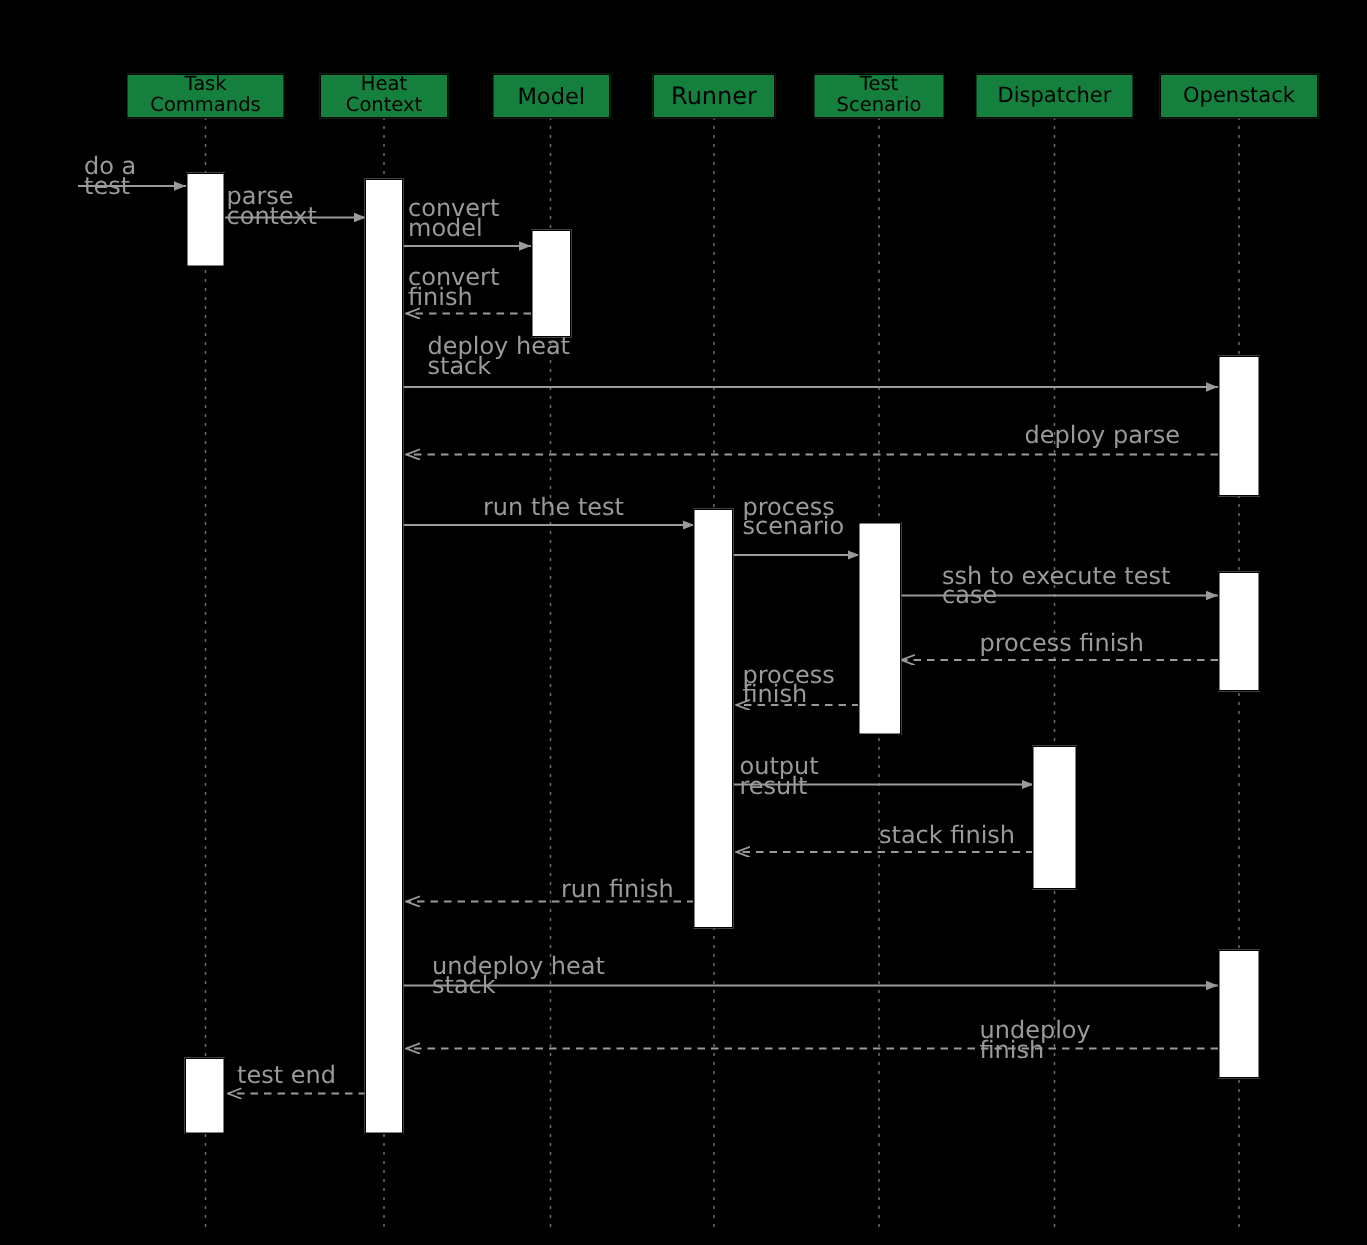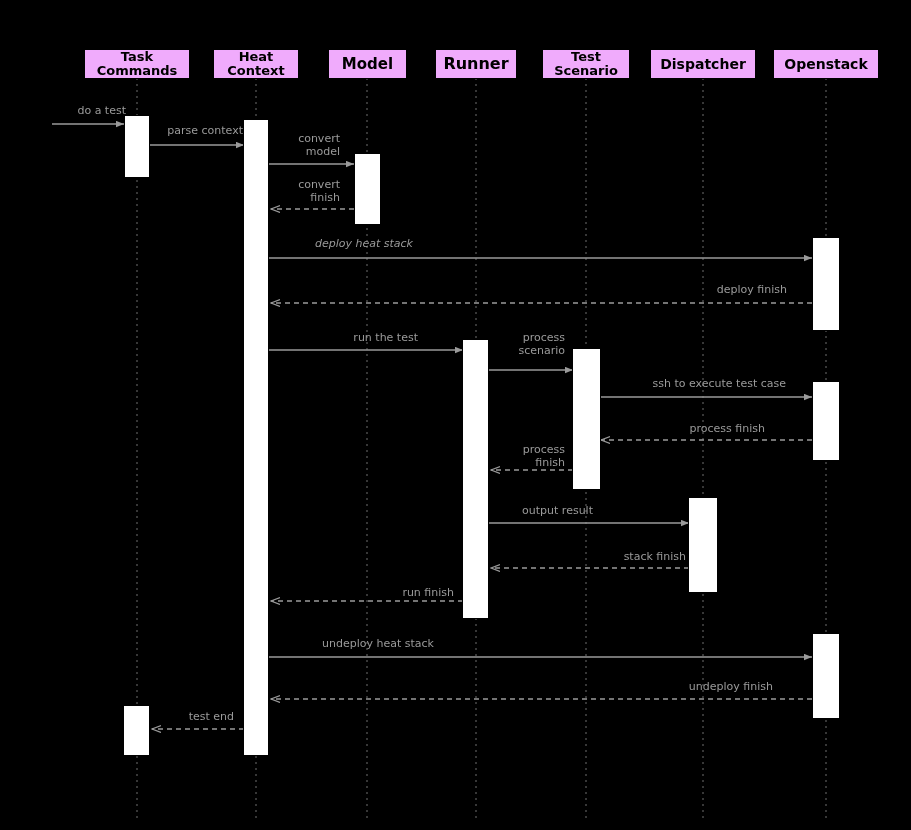--- a/index.html
+++ b/index.html
@@ -17,47 +17,46 @@
   }
   svg#seq-svg {
     position: absolute;
     left: 0;
     top: 0;
     width: 911px;
     height: 830px;
   }
   .lifeline-box {
     position: absolute;
-    background: #f0abfc;
+    background: #15803d;
     border: 1px solid #000000;
     color: #000000;
     text-align: center;
     font-size: 13px;
     line-height: 14px;
     display: flex;
     align-items: center;
     justify-content: center;
     box-sizing: border-box;
     padding: 2px 4px;
     white-space: pre-line;
-    font-weight: bold;
   }
   .activation {
     position: absolute;
     background: #ffffff;
     border: 1px solid #000000;
     box-sizing: border-box;
   }
   .msg-label {
     position: absolute;
     color: #9a9a9a;
-    font-size: 11px;
+    font-size: 16px;
     line-height: 13px;
     white-space: pre-line;
-    text-align: right;
+    text-align: left;
   }
 </style>
 </head>
 <body>
 
 <div id="diagram-root">
 
   <svg id="seq-svg" xmlns="http://www.w3.org/2000/svg">
     <defs>
       <marker id="arrowSolid" markerWidth="9" markerHeight="9" refX="8" refY="3.2" orient="auto" markerUnits="userSpaceOnUse">
@@ -137,22 +136,22 @@
   <div class="activation" style="left:688px; top:497px; width:30px; height:96px;"></div>
   <div class="activation" style="left:812px; top:633px; width:28px; height:86px;"></div>
   <div class="activation" style="left:123px; top:705px; width:27px; height:51px;"></div>
 
   <div class="msg-label" style="left:56px; top:104px; width:70px;">do a test</div>
   <div class="msg-label" style="left:151px; top:124px; width:92px;">parse context</div>
   <div class="msg-label" style="left:272px; top:132px; width:68px;">convert
 model</div>
   <div class="msg-label" style="left:272px; top:178px; width:68px;">convert
 finish</div>
-  <div class="msg-label" style="left:285px; top:237px; width:128px;font-style:italic;">deploy heat stack</div>
-  <div class="msg-label" style="left:683px; top:283px; width:104px;">deploy finish</div>
+  <div class="msg-label" style="left:285px; top:224px; width:128px;">deploy heat stack</div>
+  <div class="msg-label" style="left:683px; top:283px; width:104px;">deploy parse</div>
   <div class="msg-label" style="left:322px; top:331px; width:96px;">run the test</div>
   <div class="msg-label" style="left:495px; top:331px; width:70px;">process
 scenario</div>
   <div class="msg-label" style="left:628px; top:377px; width:158px;">ssh to execute test case</div>
   <div class="msg-label" style="left:653px; top:422px; width:112px;">process finish</div>
   <div class="msg-label" style="left:495px; top:443px; width:70px;">process
 finish</div>
   <div class="msg-label" style="left:493px; top:504px; width:100px;">output result</div>
   <div class="msg-label" style="left:586px; top:550px; width:100px;">stack finish</div>
   <div class="msg-label" style="left:374px; top:586px; width:80px;">run finish</div>

